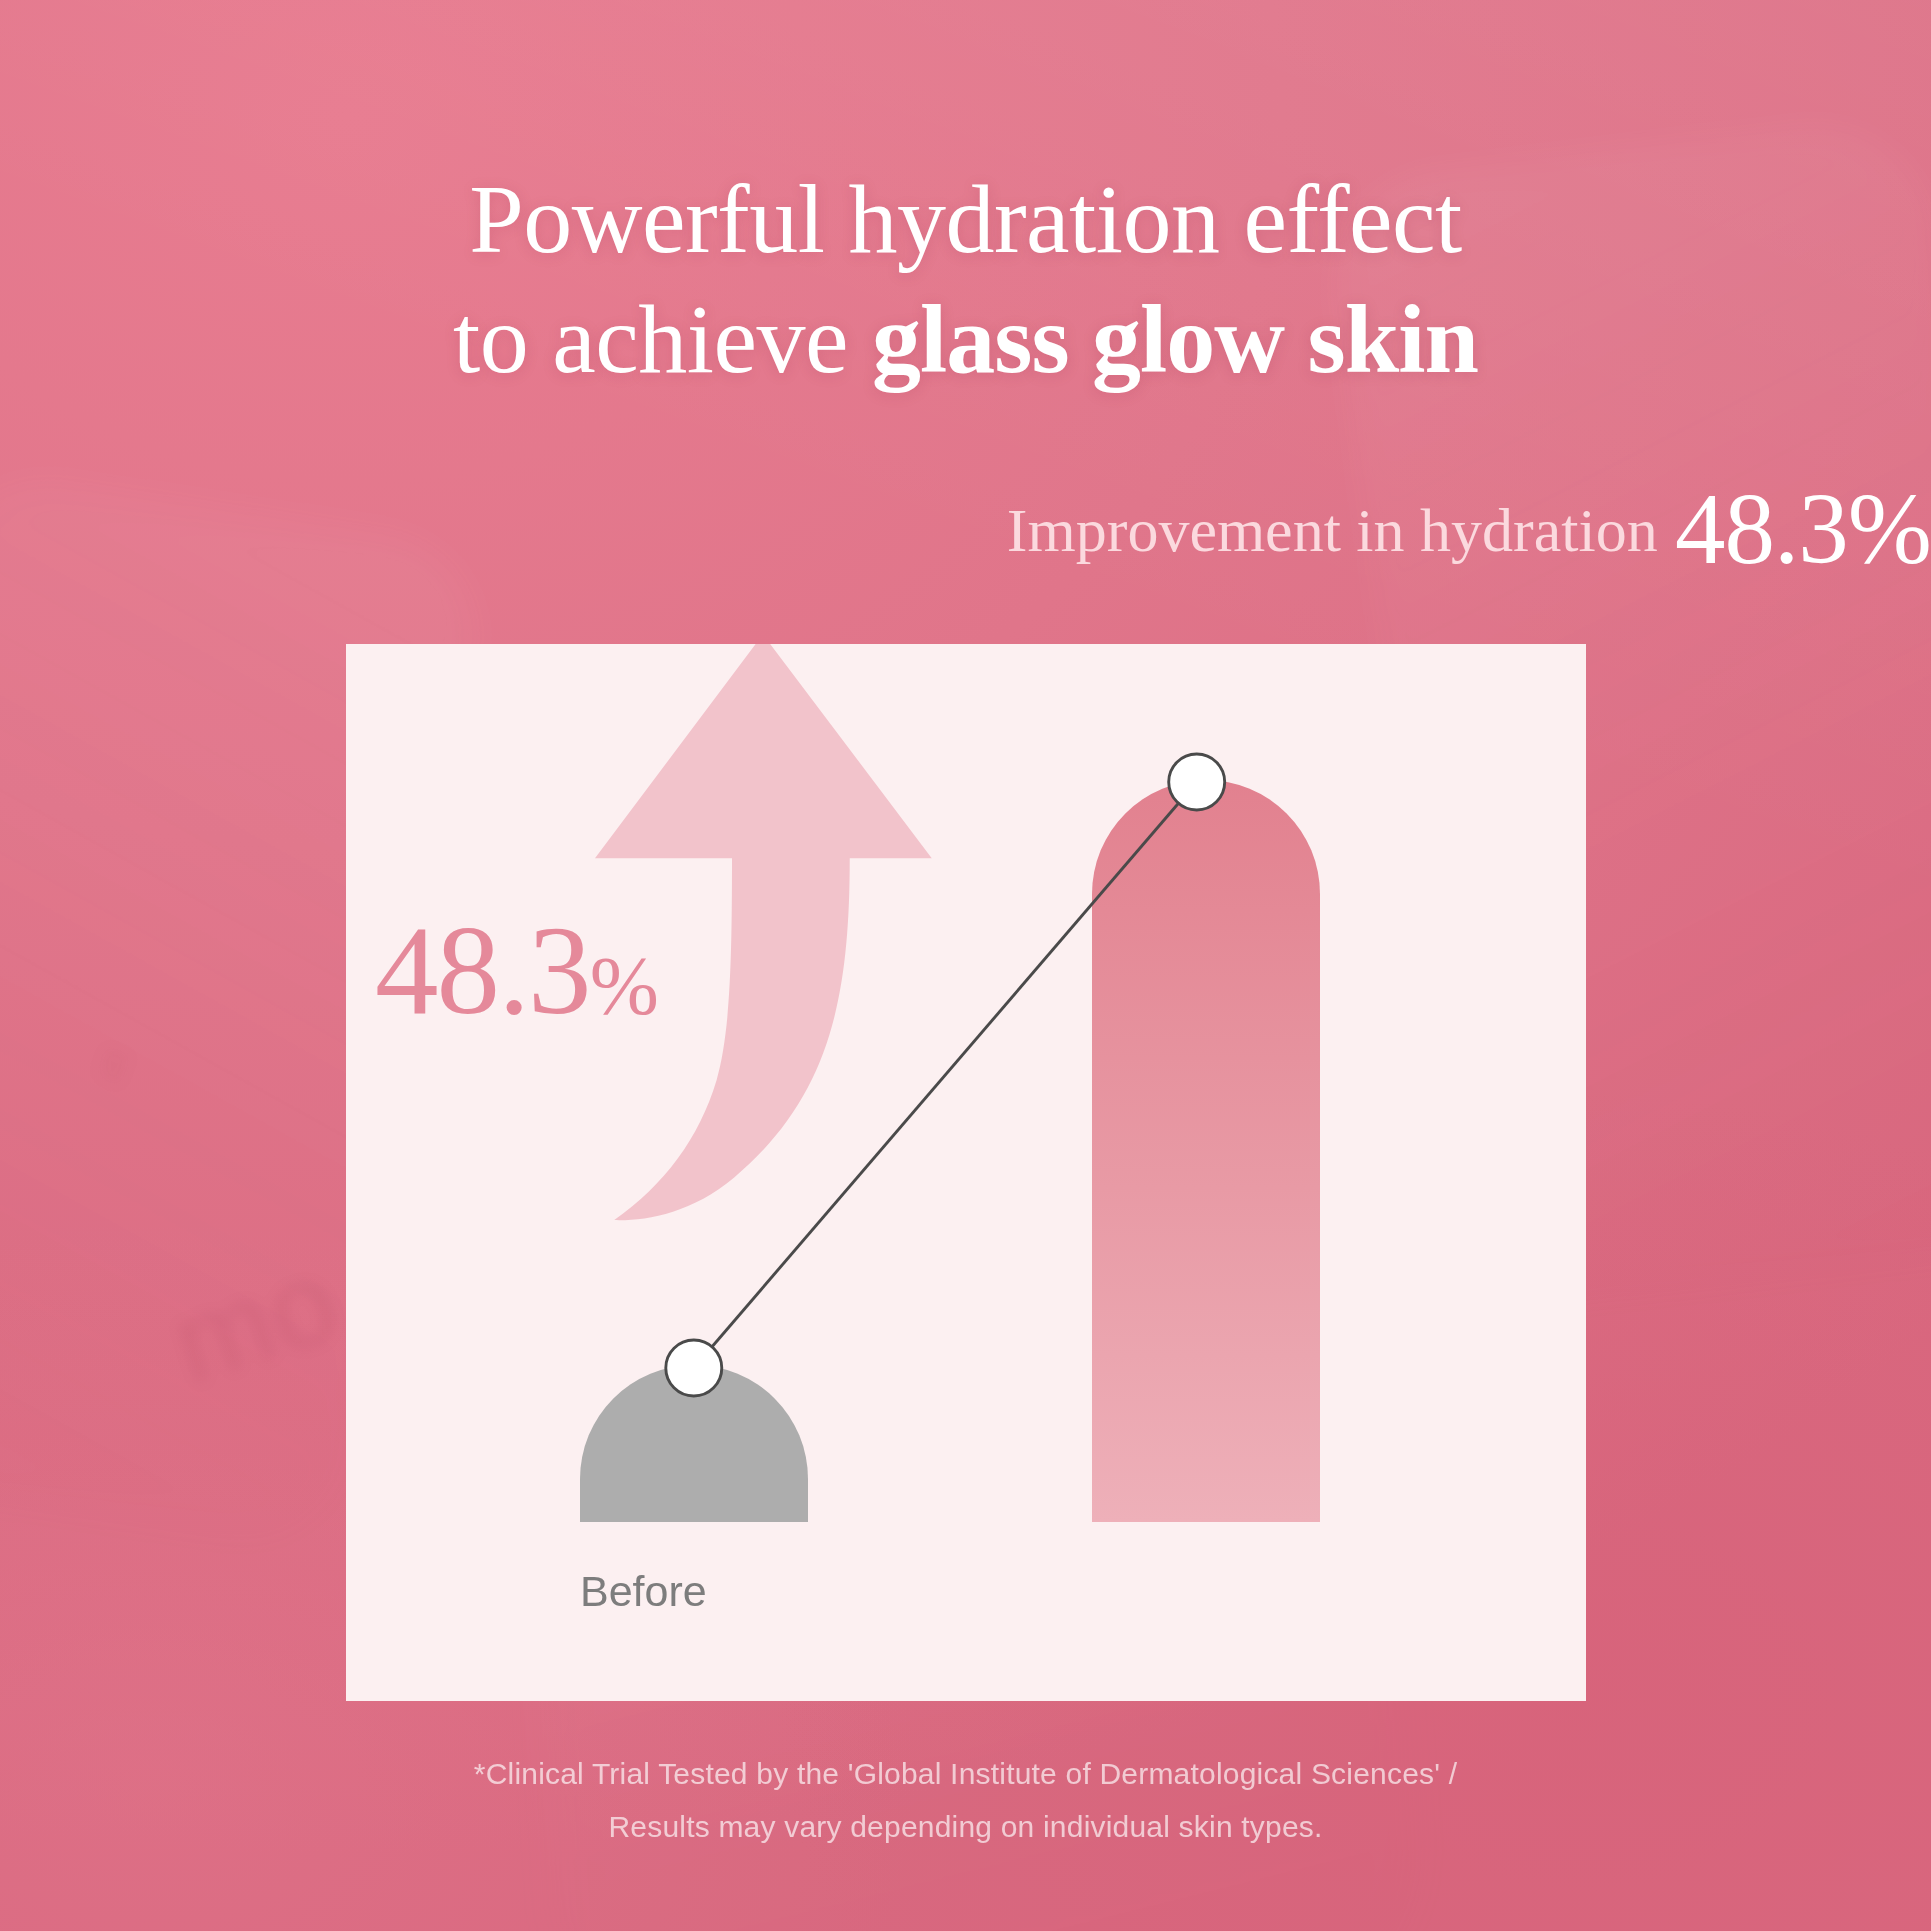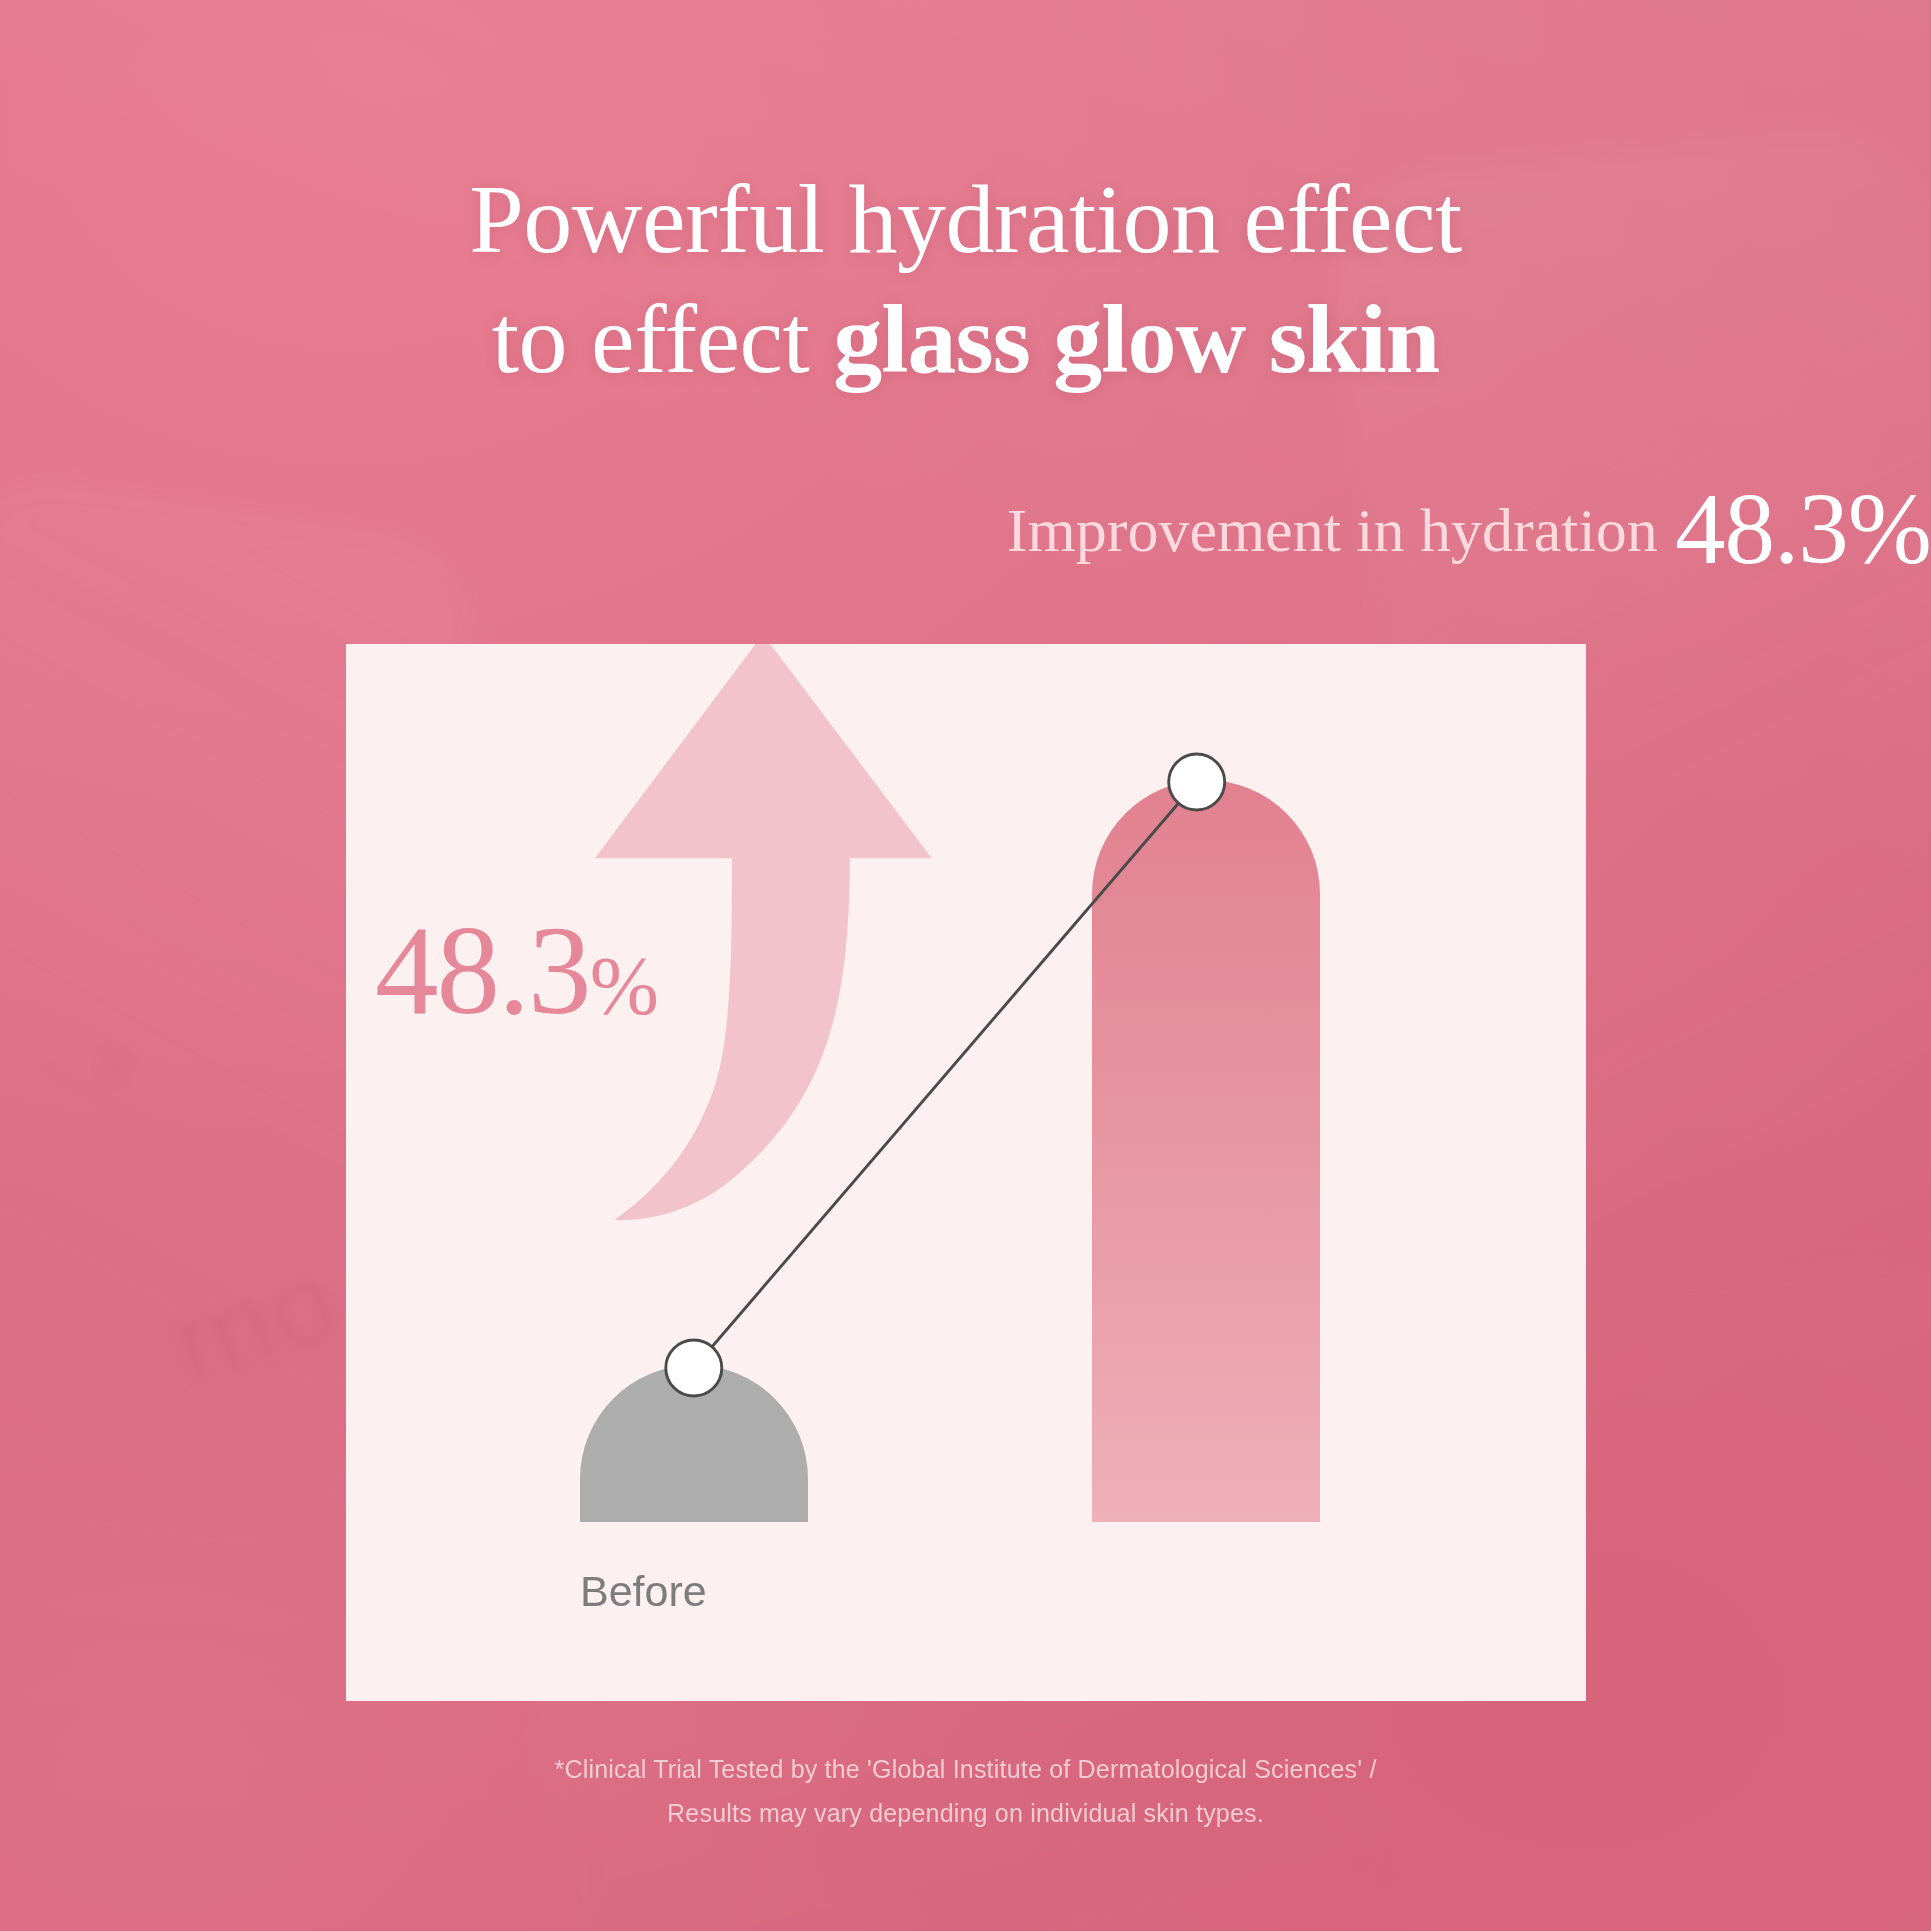--- a/index.html
+++ b/index.html
@@ -188,21 +188,21 @@
   .xlabel-before { left: 234px; width: 228px; color: #7d7d7d; }
   .xlabel-after  { left: 637px; width: 446px; color: #d9798c; }
 
   
   .footnote {
     position: absolute;
     left: 0; right: 0;
     top: 1748px;
     text-align: center;
     font-family: "Liberation Sans", sans-serif;
-    font-size: 25px;
+    font-size: 30px;
     line-height: 1.75;
     color: rgba(255,255,255,0.66);
     letter-spacing: 0.2px;
   }
   .footnote .l { display: block; }
 </style>
 </head>
 <body>
 
 <div id="stage">
@@ -216,21 +216,21 @@
     <span class="h"></span>
       <span class="v"></span>
   </div>
   <div class="wm wm-text wm-ide">IDE</div>
   <div class="wm wm-text wm-mo">mo</div>
   <div class="wm wm-text wm-small">ill</div>
   <div class="bg-sheen"></div>
 
   <div class="headline">
     <span class="line">Powerful hydration effect</span>
-    <span class="line"><span>to effect </span><b>glass glow skin</b></span>
+    <span class="line"><span>to achieve </span><b>glass glow skin</b></span>
   </div>
 
   <div class="subline">
     <span>Improvement in hydration</span><span class="big">48.3%</span>
   </div>
 
   <div class="card">
 
     <div class="arrow-wrap">
       <svg width="444" height="579" viewBox="0 0 460 600" xmlns="http://www.w3.org/2000/svg">

